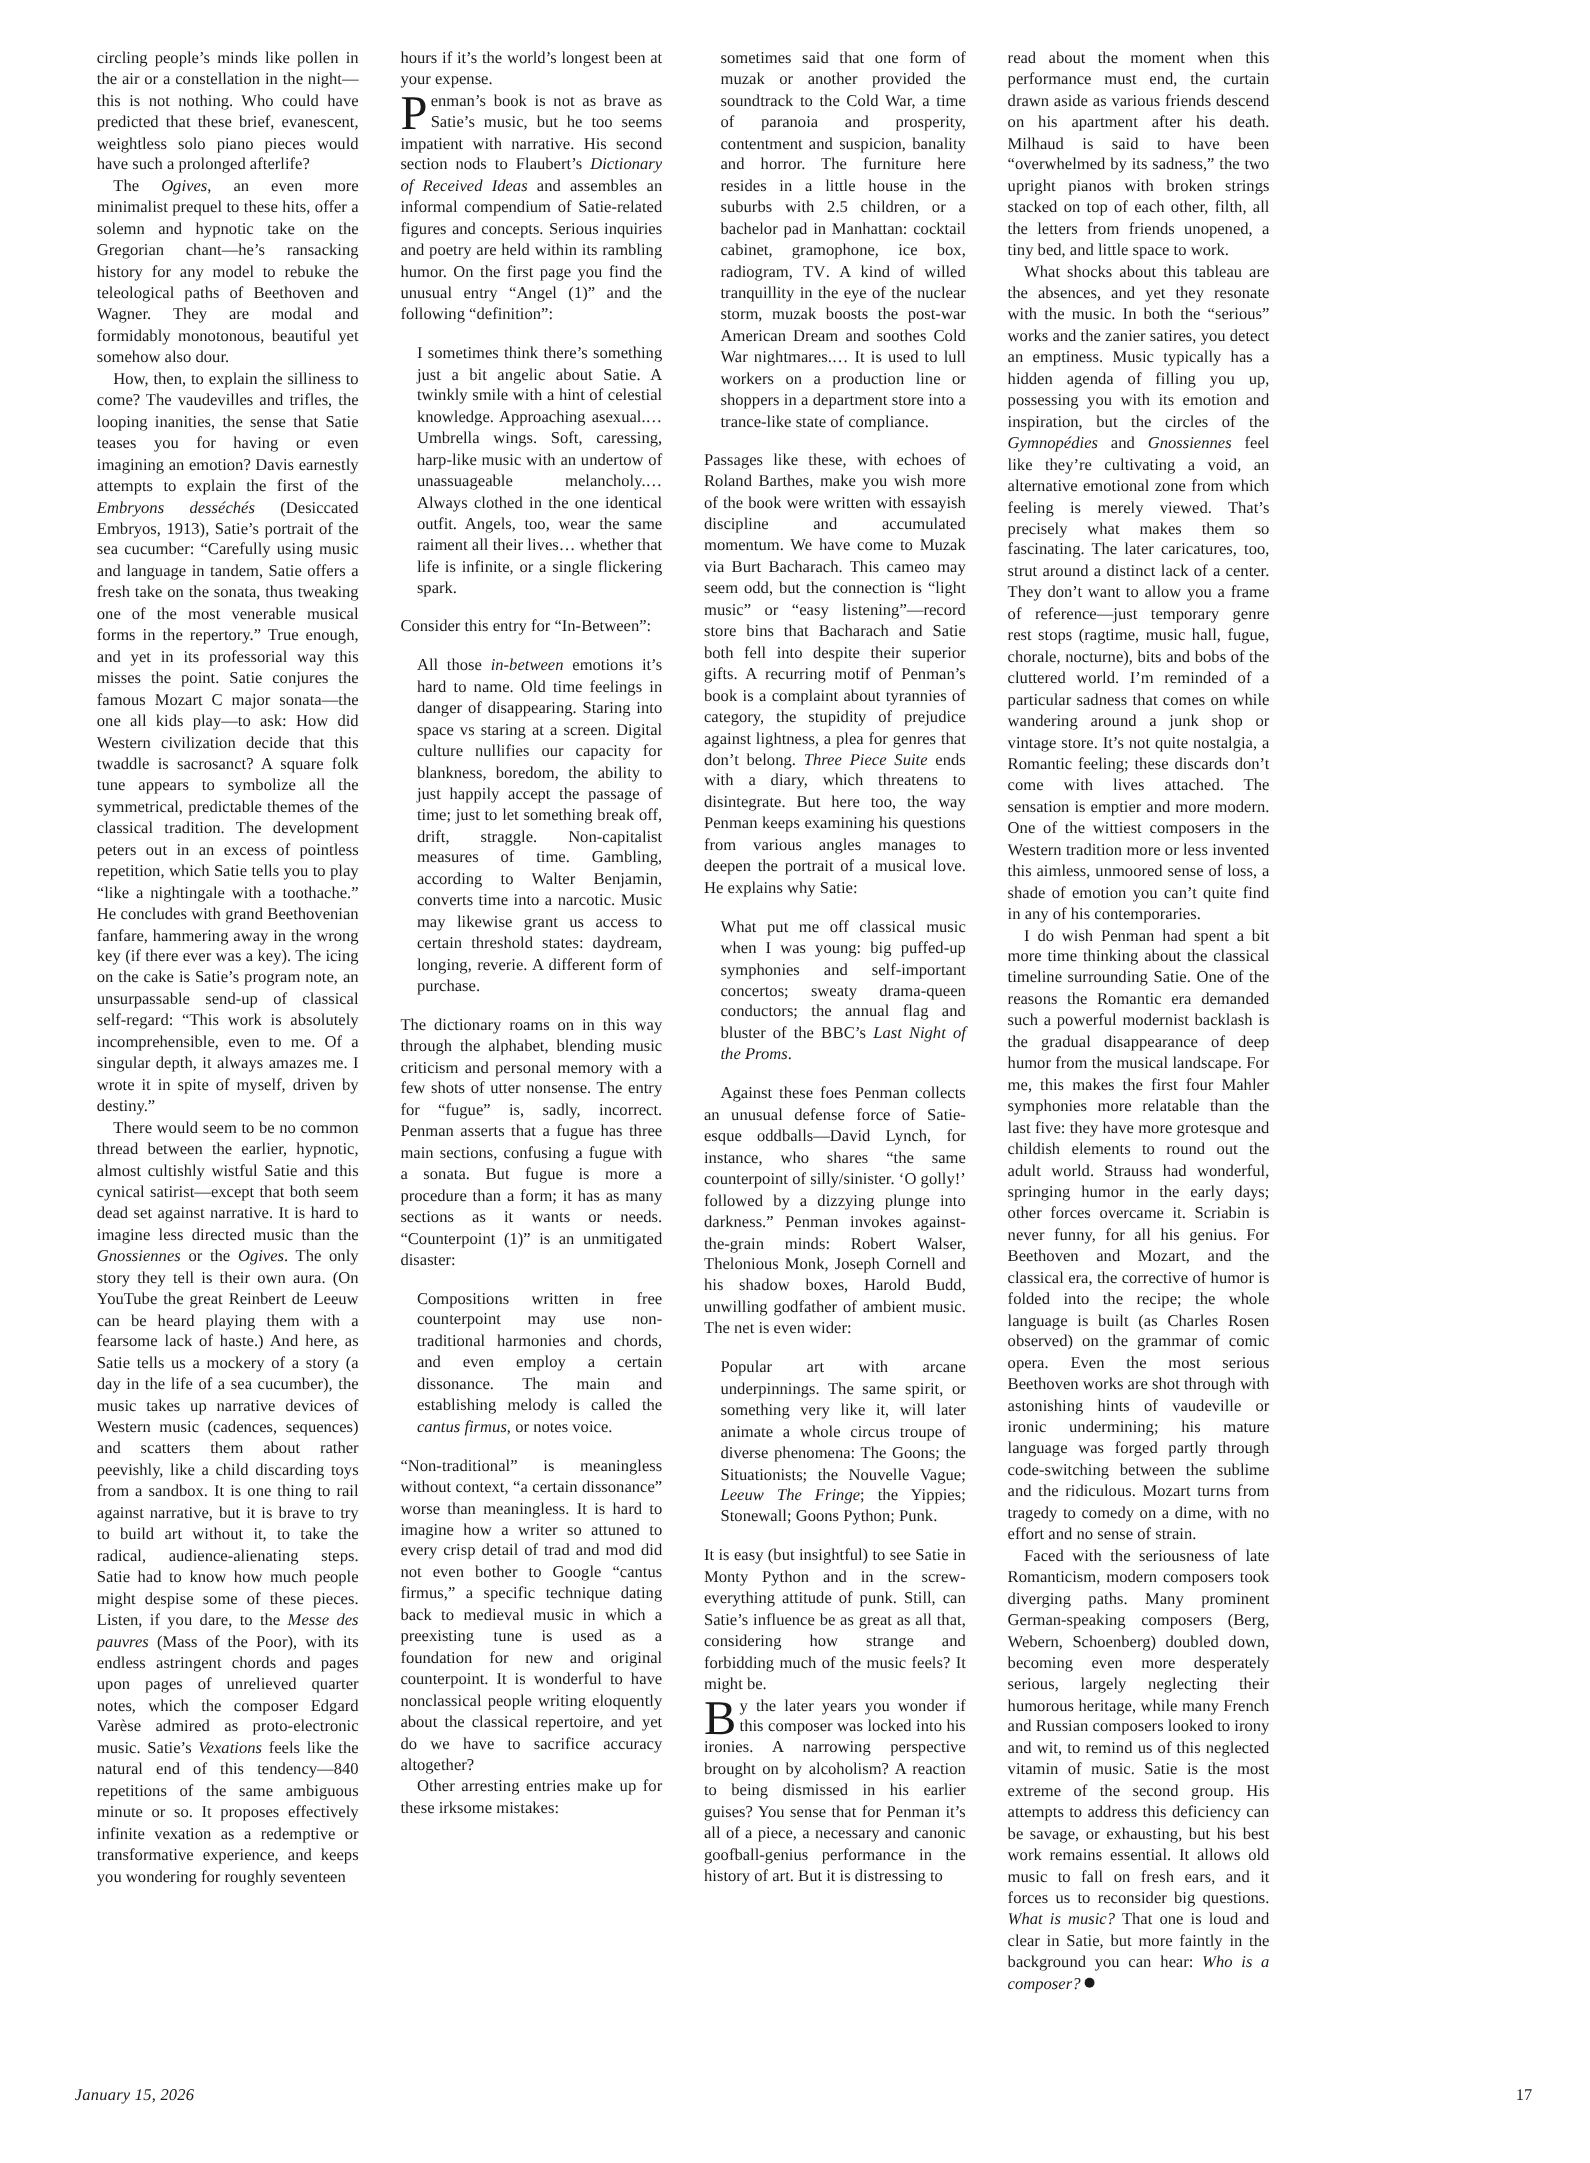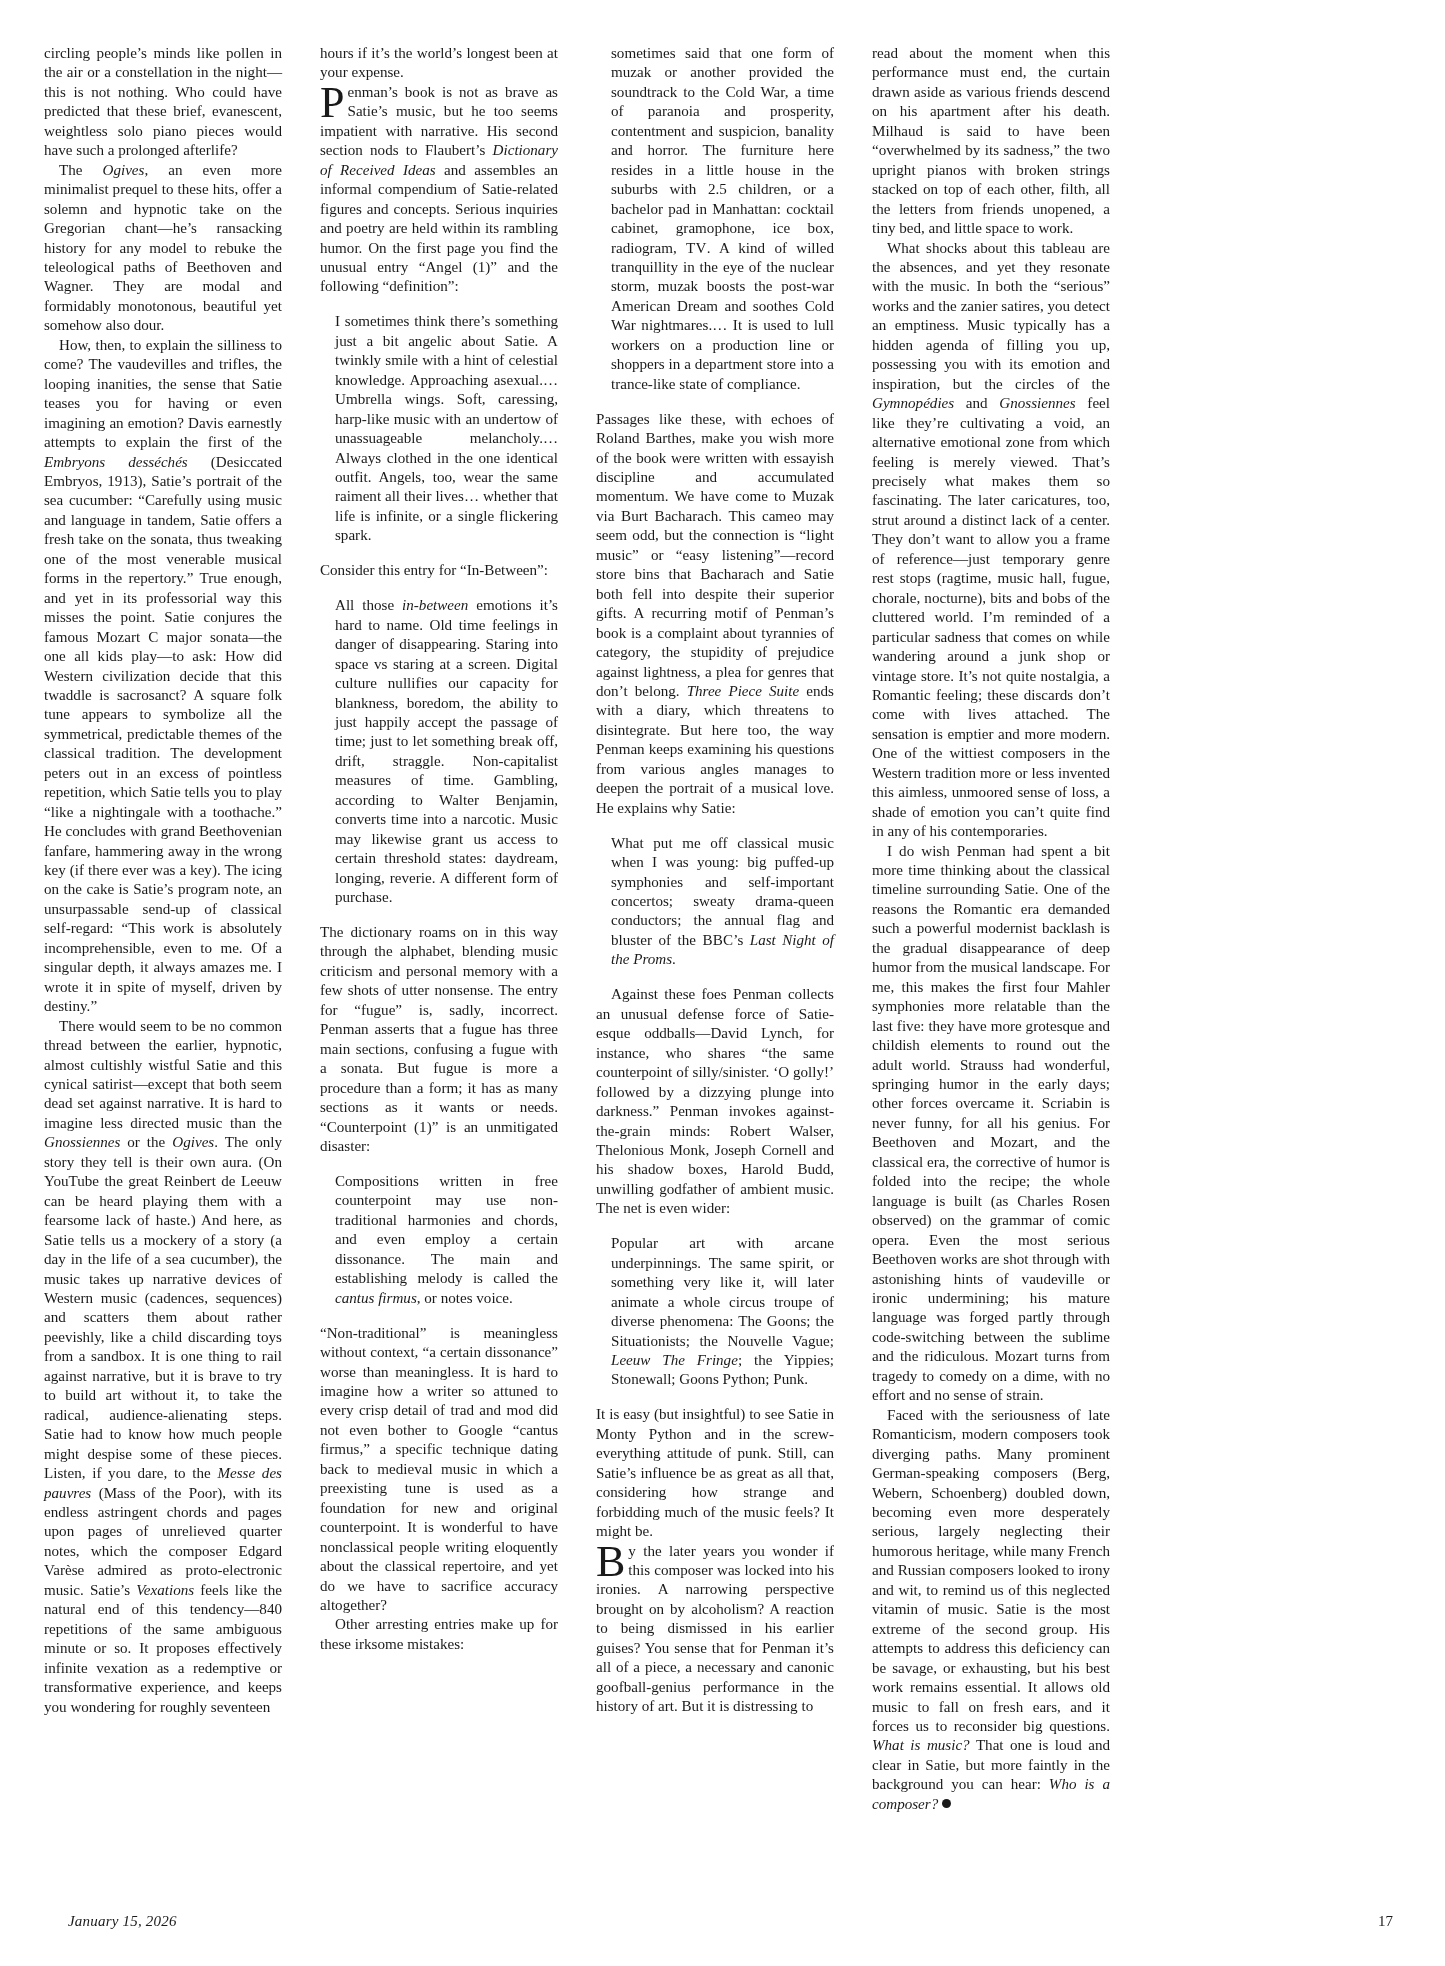--- a/index.html
+++ b/index.html
@@ -14,21 +14,21 @@
     color: #1a1a1a;
     position: relative;
     overflow: hidden;
   }
   .page {
     position: absolute;
     left: 0; top: 0;
     width: 1445px;
     height: 1966px;
     box-sizing: border-box;
-    padding: 44px 52px 0 44px;
+    padding: 44px 52px 0 88px;
   }
   .columns {
     display: flex;
     flex-direction: row;
     align-items: flex-start;
     gap: 38px;
     height: 1790px;
   }
   .col {
     width: 238px;
@@ -82,21 +82,21 @@
     height: 9px;
     border-radius: 50%;
     background: #1a1a1a;
     margin-left: 4px;
     vertical-align: 0.5px;
   }
   .footer {
     position: absolute;
     left: 68px;
     right: 52px;
-    bottom: 36px;
+    bottom: 52px;
     display: flex;
     justify-content: space-between;
     align-items: baseline;
   }
   .footer-date {
     font-style: italic;
     font-size: 15px;
     letter-spacing: 0.2px;
   }
   .footer-page {

